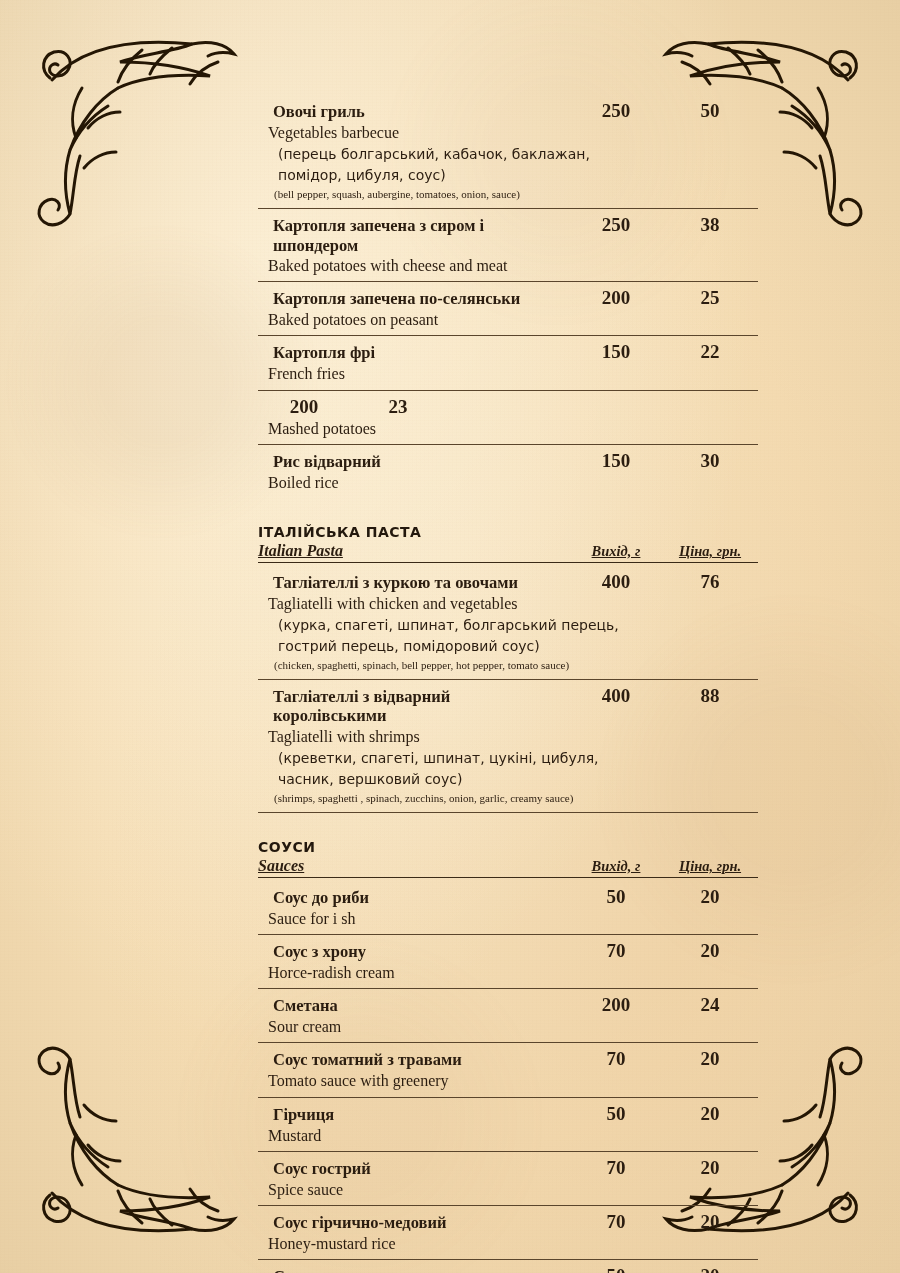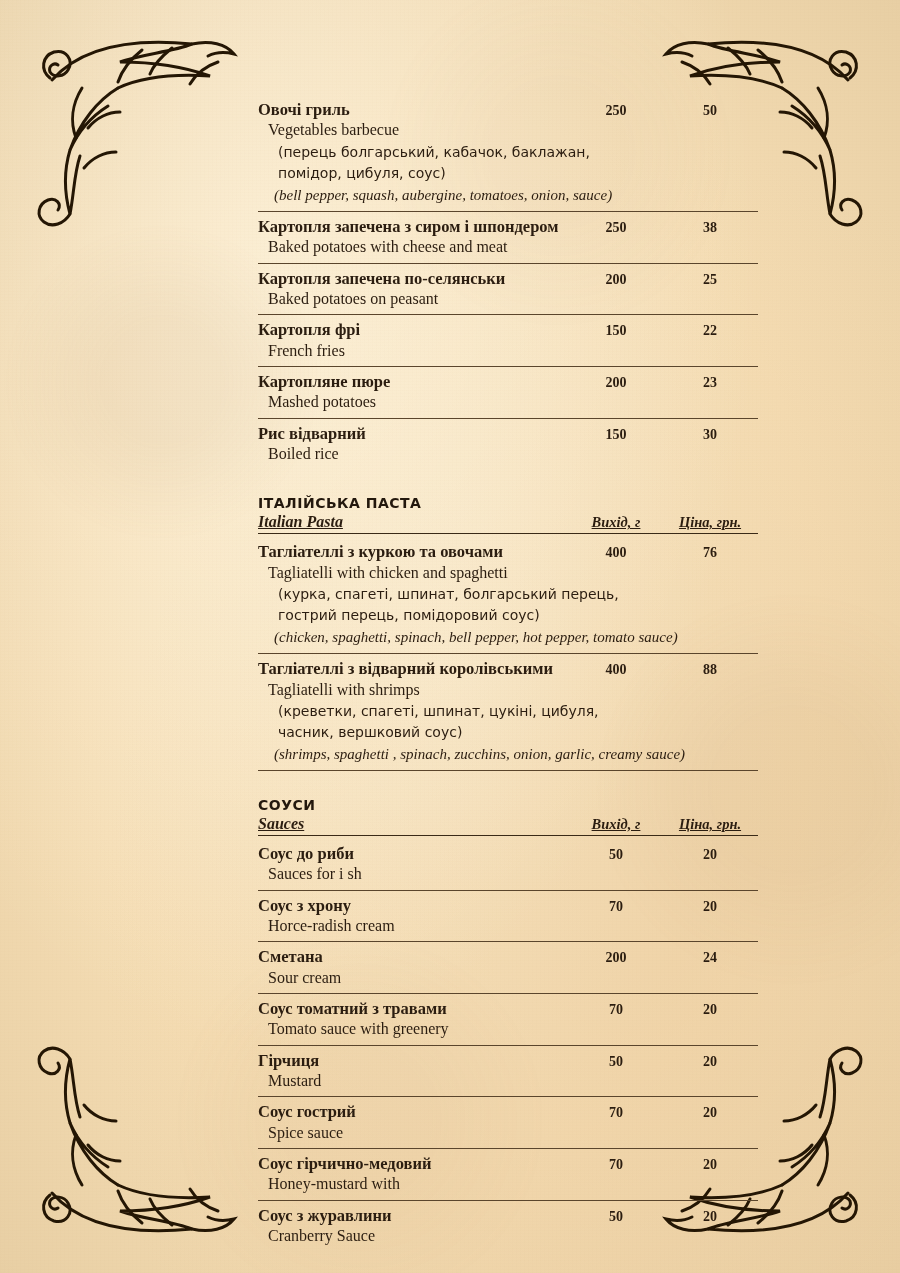--- a/index.html
+++ b/index.html
@@ -103,46 +103,46 @@
   .item-top {
     display: flex;
     align-items: baseline;
   }
   .name-ua {
     flex: 1;
     font-weight: bold;
     font-size: 16.5px;
     line-height: 1.18;
     padding-right: 6px;
+    margin-left: 15px;
   }
   .weight, .price {
     text-align: center;
     font-weight: bold;
-    font-size: 14px;
+    font-size: 19px;
   }
   .weight { width: 92px; }
   .price  { width: 96px; }
 
   .name-en {
     font-size: 16px;
     line-height: 1.2;
     padding-left: 10px;
     padding-top: 1px;
   }
   .desc-ua {
     font-family: "DejaVu Sans", sans-serif;
     font-size: 14px;
     line-height: 1.5;
     padding-left: 20px;
     padding-top: 2px;
     width: 360px;
   }
   .desc-en {
-    font-style: italic;
-    font-size: 15px;
+    font-size: 11px;
     line-height: 1.35;
     padding-left: 16px;
     padding-top: 1px;
     width: 430px;
   }
   .first-section .item:last-child { border-bottom: none; }
   .sec-sauces .item:last-child { border-bottom: none; }
 </style>
 </head>
 <body>
@@ -255,21 +255,20 @@
       <div class="item">
         <div class="item-top">
           <div class="name-ua">Картопля фрі</div>
           <div class="weight">150</div>
           <div class="price">22</div>
         </div>
         <div class="name-en">French fries</div>
       </div>
       <div class="item">
         <div class="item-top">
-          <div class="name-ua">Картопляне пюре</div>
           <div class="weight">200</div>
           <div class="price">23</div>
         </div>
         <div class="name-en">Mashed potatoes</div>
       </div>
       <div class="item">
         <div class="item-top">
           <div class="name-ua">Рис відварний</div>
           <div class="weight">150</div>
           <div class="price">30</div>
@@ -283,21 +282,21 @@
         <div class="ch-name">Italian Pasta</div>
         <div class="ch-weight">Вихід, г</div>
         <div class="ch-price">Ціна, грн.</div>
       </div>
       <div class="item">
         <div class="item-top">
           <div class="name-ua">Тагліателлі з куркою та овочами</div>
           <div class="weight">400</div>
           <div class="price">76</div>
         </div>
-        <div class="name-en">Tagliatelli with chicken and spaghetti</div>
+        <div class="name-en">Tagliatelli with chicken and vegetables</div>
         <div class="desc-ua">(курка, спагеті, шпинат, болгарський перець, гострий перець, помідоровий соус)</div>
         <div class="desc-en">(chicken, spaghetti, spinach, bell pepper, hot pepper, tomato sauce)</div>
       </div>
       <div class="item">
         <div class="item-top">
           <div class="name-ua">Тагліателлі з відварний королівськими</div>
           <div class="weight">400</div>
           <div class="price">88</div>
         </div>
         <div class="name-en">Tagliatelli with shrimps</div>
@@ -311,21 +310,21 @@
         <div class="ch-name">Sauces</div>
         <div class="ch-weight">Вихід, г</div>
         <div class="ch-price">Ціна, грн.</div>
       </div>
       <div class="item">
         <div class="item-top">
           <div class="name-ua">Соус до риби</div>
           <div class="weight">50</div>
           <div class="price">20</div>
         </div>
-        <div class="name-en">Sauces for i sh</div>
+        <div class="name-en">Sauce for i sh</div>
       </div>
       <div class="item">
         <div class="item-top">
           <div class="name-ua">Соус з хрону</div>
           <div class="weight">70</div>
           <div class="price">20</div>
         </div>
         <div class="name-en">Horce-radish cream</div>
       </div>
       <div class="item">
@@ -359,21 +358,21 @@
           <div class="price">20</div>
         </div>
         <div class="name-en">Spice sauce</div>
       </div>
       <div class="item">
         <div class="item-top">
           <div class="name-ua">Соус гірчично-медовий</div>
           <div class="weight">70</div>
           <div class="price">20</div>
         </div>
-        <div class="name-en">Honey-mustard with</div>
+        <div class="name-en">Honey-mustard rice</div>
       </div>
       <div class="item">
         <div class="item-top">
           <div class="name-ua">Соус з журавлини</div>
           <div class="weight">50</div>
           <div class="price">20</div>
         </div>
         <div class="name-en">Cranberry Sauce</div>
       </div>
     </div>

